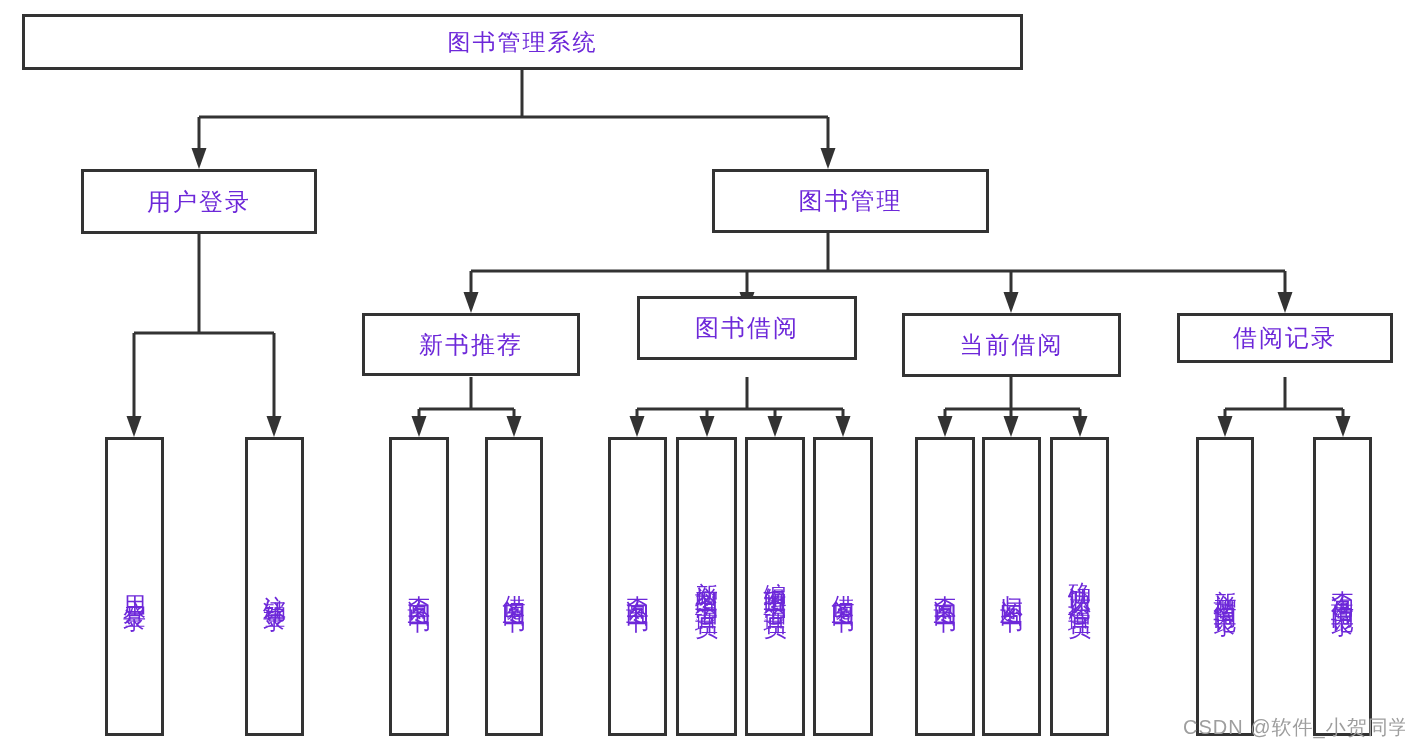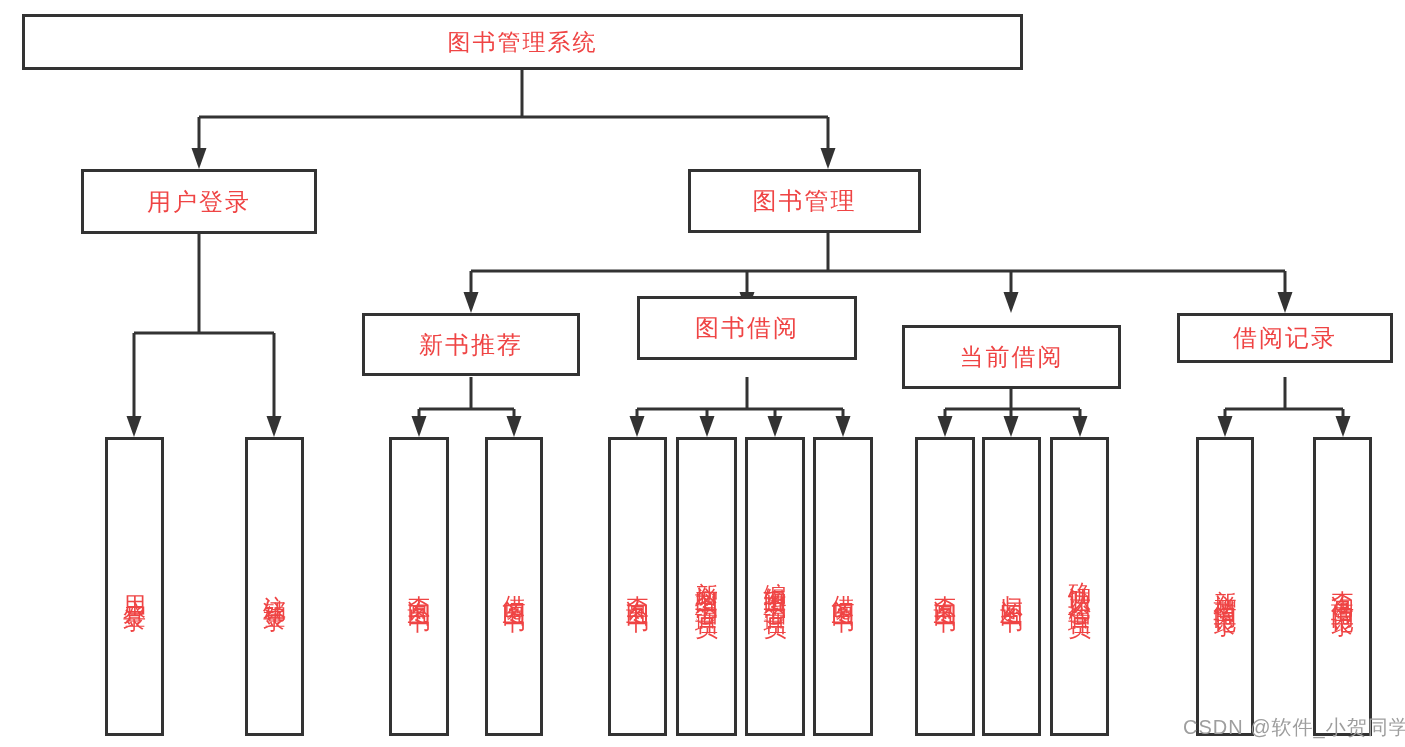--- a/index.html
+++ b/index.html
@@ -34,21 +34,21 @@
   .node {
     position: absolute;
     box-sizing: border-box;
     border: 3px solid #333333;
     background: #ffffff;
     display: flex;
     align-items: center;
     justify-content: center;
     font-size: 24px;
     letter-spacing: 2px;
-    color: #ef4444;
+    color: #6d28d9;
     z-index: 1;
     white-space: nowrap;
   }
   .node.root { font-size: 23px; }
   .node.leaf { white-space: normal; }
   .node.leaf .v {
     writing-mode: vertical-lr;
     text-orientation: mixed;
     letter-spacing: 5px;
     font-size: 23px;
@@ -135,31 +135,31 @@
   </g>
 </svg>
 
 <div class="node root" style="left:22px;top:14px;width:1001px;height:56px">
   <span>图书管理系统</span>
 </div>
 
 <div class="node" style="left:81px;top:169px;width:236px;height:65px">
   <span>用户登录</span>
 </div>
-<div class="node" style="left:688px;top:169px;width:233px;height:64px">
+<div class="node" style="left:712px;top:169px;width:277px;height:64px">
   <span>图书管理</span>
 </div>
 
 <div class="node" style="left:362px;top:313px;width:218px;height:63px">
   <span>新书推荐</span>
 </div>
 <div class="node" style="left:637px;top:296px;width:220px;height:64px">
   <span>图书借阅</span>
 </div>
-<div class="node" style="left:902px;top:325px;width:219px;height:64px">
+<div class="node" style="left:902px;top:313px;width:219px;height:64px">
   <span>当前借阅</span>
 </div>
 <div class="node" style="left:1177px;top:313px;width:216px;height:50px">
   <span>借阅记录</span>
 </div>
 
 <div class="node leaf" style="left:105px;top:437px;width:59px;height:299px">
   <span class="v">用户登录</span>
 </div>
 <div class="node leaf" style="left:245px;top:437px;width:59px;height:299px">

